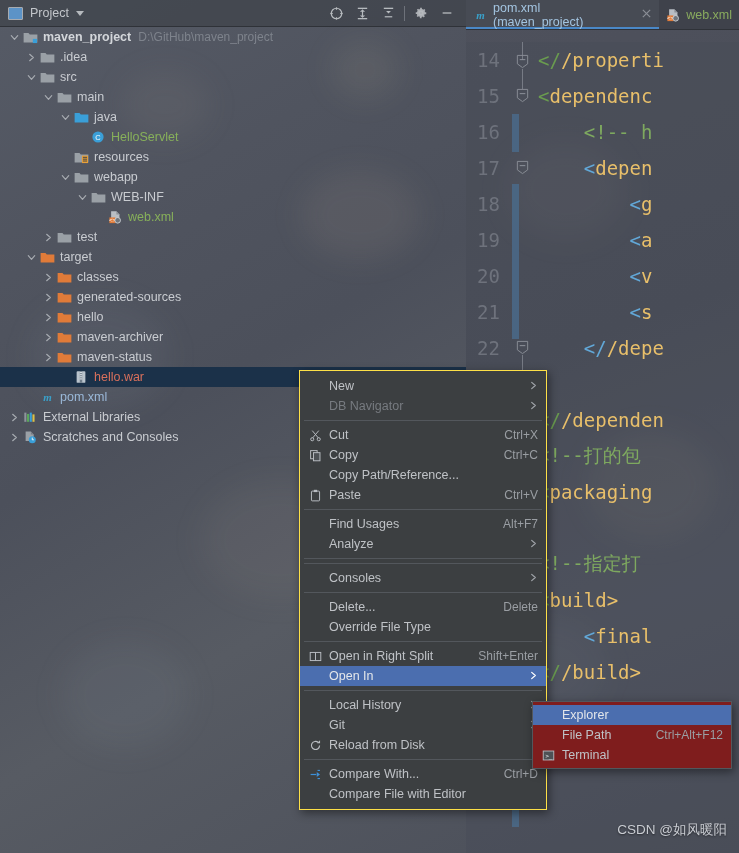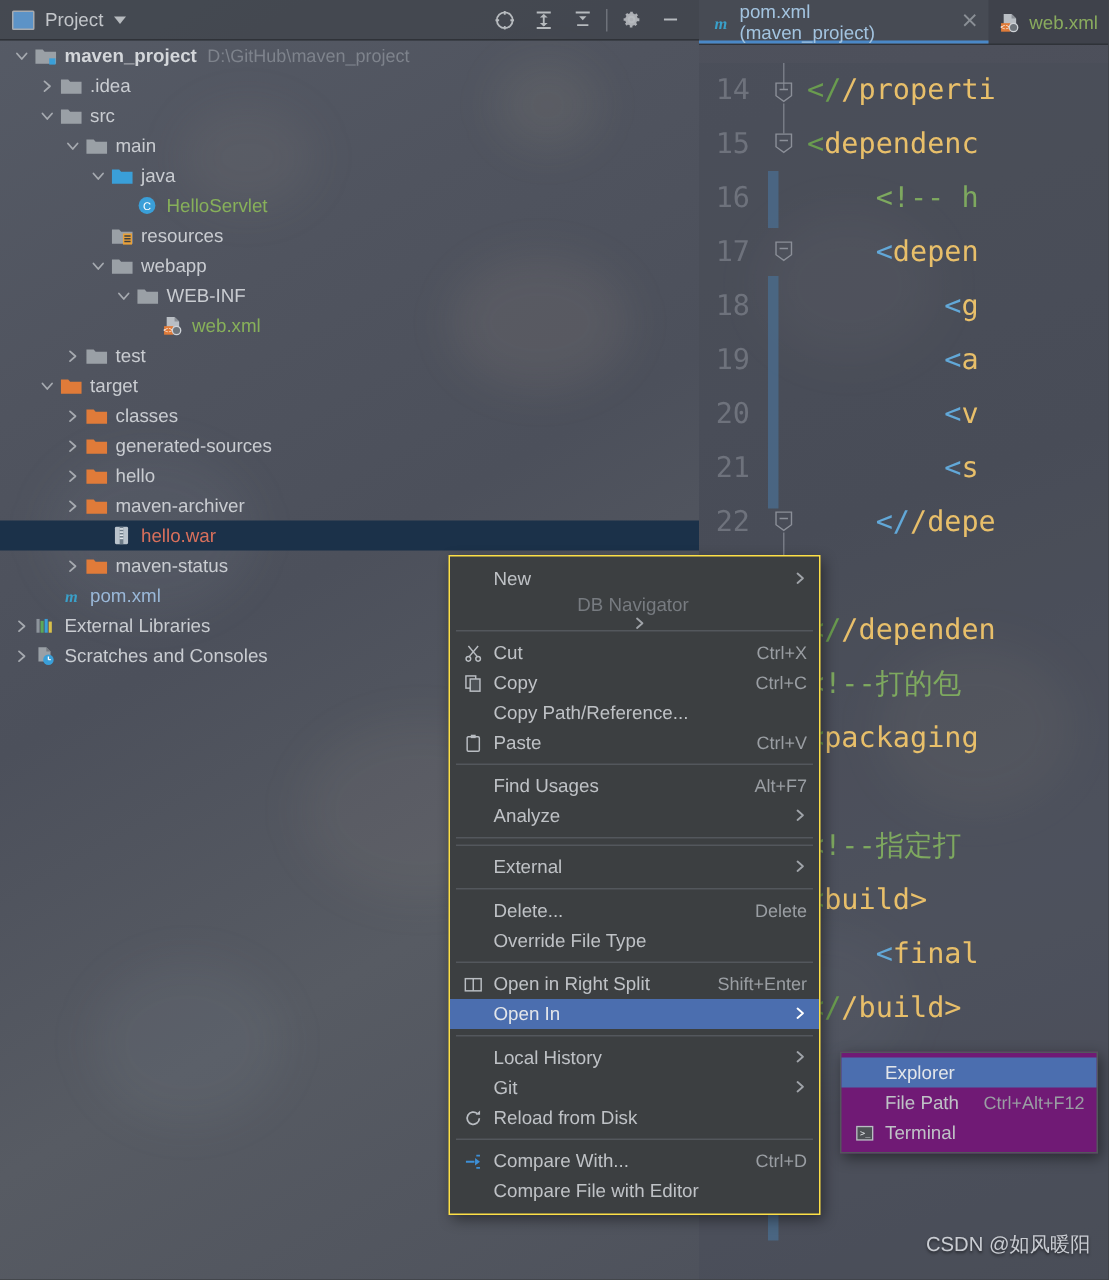--- a/index.html
+++ b/index.html
@@ -238,21 +238,21 @@
   .mi {
     position: relative;
     height: 20px;
     display: flex;
     align-items: center;
     padding: 0 8px 0 6px;
     color: #bfc2c6;
     font-size: 12.5px;
     box-sizing: border-box;
   }
-  .mi.disabled { color: #777b80; flex-direction: column; }
+  .mi.disabled { color: #777b80; }
   .mi.hl { background: #4b6eaf; color: #e3e6ea; }
   .mi .mi-icon {
     width: 18px; flex: none;
     display: inline-flex; align-items: center; justify-content: center;
     margin-right: 5px;
   }
   .mi .mi-label { flex: 1; }
   .mi .mi-accel {
     color: #9a9ea3;
     font-size: 12px;
@@ -266,23 +266,23 @@
   }
   .mi.hl .mi-sub { color: #fff; }
   .msep {
     height: 1px;
     background: #53575c;
     margin: 4px 4px;
   }
 
   #ctx-submenu {
     position: absolute;
-    left: 560px; top: 701px;
-    width: 172px;
-    background: #701a75;
+    left: 532px; top: 701px;
+    width: 200px;
+    background: #7f1d1d;
     border: 1px solid #53575c;
     box-shadow: 2px 3px 9px rgba(0,0,0,0.45);
     padding: 3px 0;
     box-sizing: border-box;
     z-index: 50;
   }
 
   
   #watermark {
     position: absolute;
@@ -571,48 +571,48 @@
               <path d="M4 2.5 L8 6 L4 9.5" fill="none" stroke="#a6aab0" stroke-width="1.3" stroke-linecap="round" stroke-linejoin="round"></path>
             </svg>
           </span>
           <span class="ico">
             <svg width="15" height="13" viewBox="0 0 16 14">
               <path d="M0.6 2.2h5.2l1.4 1.6h8.2v8.6H0.6z" fill="#e07b39"></path>
             </svg>
           </span>
           <span class="lbl">maven-archiver</span>
         </div>
+        <div class="row">
+          <span style="width: 40px; flex: 0 0 auto;"></span>
+          <span class="arrow">
+            <svg width="11" height="11" viewBox="0 0 12 12">
+              <path d="M4 2.5 L8 6 L4 9.5" fill="none" stroke="#a6aab0" stroke-width="1.3" stroke-linecap="round" stroke-linejoin="round"></path>
+            </svg>
+          </span>
+          <span class="ico">
+            <svg width="15" height="13" viewBox="0 0 16 14">
+              <path d="M0.6 2.2h5.2l1.4 1.6h8.2v8.6H0.6z" fill="#e07b39"></path>
+            </svg>
+          </span>
+          <span class="lbl">maven-status</span>
+        </div>
         <div class="row selected">
           <span style="width: 57px; flex: 0 0 auto;"></span>
           <span class="arrow"></span>
           <span class="ico">
             <svg width="14" height="14" viewBox="0 0 16 16">
               <rect x="3" y="1.4" width="10" height="13.2" rx="1" fill="#b9c3cc"></rect>
               <rect x="6.6" y="1.4" width="2.8" height="13.2" fill="#6f7d8a"></rect>
               <rect x="6.6" y="2.4" width="2.8" height="1.2" fill="#dfe5ea"></rect>
               <rect x="6.6" y="4.8" width="2.8" height="1.2" fill="#dfe5ea"></rect>
               <rect x="6.6" y="7.2" width="2.8" height="1.2" fill="#dfe5ea"></rect>
               <rect x="6.6" y="9.6" width="2.8" height="1.2" fill="#dfe5ea"></rect>
             </svg>
           </span>
           <span class="lbl orange-red">hello.war</span>
-        </div>
-        <div class="row">
-          <span style="width: 40px; flex: 0 0 auto;"></span>
-          <span class="arrow">
-            <svg width="11" height="11" viewBox="0 0 12 12">
-              <path d="M4 2.5 L8 6 L4 9.5" fill="none" stroke="#a6aab0" stroke-width="1.3" stroke-linecap="round" stroke-linejoin="round"></path>
-            </svg>
-          </span>
-          <span class="ico">
-            <svg width="15" height="13" viewBox="0 0 16 14">
-              <path d="M0.6 2.2h5.2l1.4 1.6h8.2v8.6H0.6z" fill="#e07b39"></path>
-            </svg>
-          </span>
-          <span class="lbl">maven-status</span>
         </div>
         <div class="row">
           <span style="width: 23px; flex: 0 0 auto;"></span>
           <span class="arrow"></span>
           <span class="ico">
             <svg width="15" height="14" viewBox="0 0 16 16">
               <text x="8" y="12.6" font-size="12.5" font-style="italic" font-weight="bold" font-family="Liberation Serif, serif" fill="#3aa0c9" text-anchor="middle">m</text>
             </svg>
           </span>
           <span class="lbl blue">pom.xml</span>
@@ -821,21 +821,21 @@
         <span class="mi-icon"></span>
         <span class="mi-label">Analyze</span>
         <span class="mi-sub"><svg width="9" height="11" viewBox="0 0 10 12">
             <path d="M3 2.5 L7 6 L3 9.5" fill="none" stroke="currentColor" stroke-width="1.4" stroke-linecap="round" stroke-linejoin="round"></path>
           </svg></span>
       </div>
       <div class="msep"></div>
       <div class="msep"></div>
       <div class="mi">
         <span class="mi-icon"></span>
-        <span class="mi-label">External</span>
+        <span class="mi-label">Consoles</span>
         <span class="mi-sub"><svg width="9" height="11" viewBox="0 0 10 12">
             <path d="M3 2.5 L7 6 L3 9.5" fill="none" stroke="currentColor" stroke-width="1.4" stroke-linecap="round" stroke-linejoin="round"></path>
           </svg></span>
       </div>
       <div class="msep"></div>
       <div class="mi">
         <span class="mi-icon"></span>
         <span class="mi-label">Delete...</span>
         <span class="mi-accel">Delete</span>
       </div>

